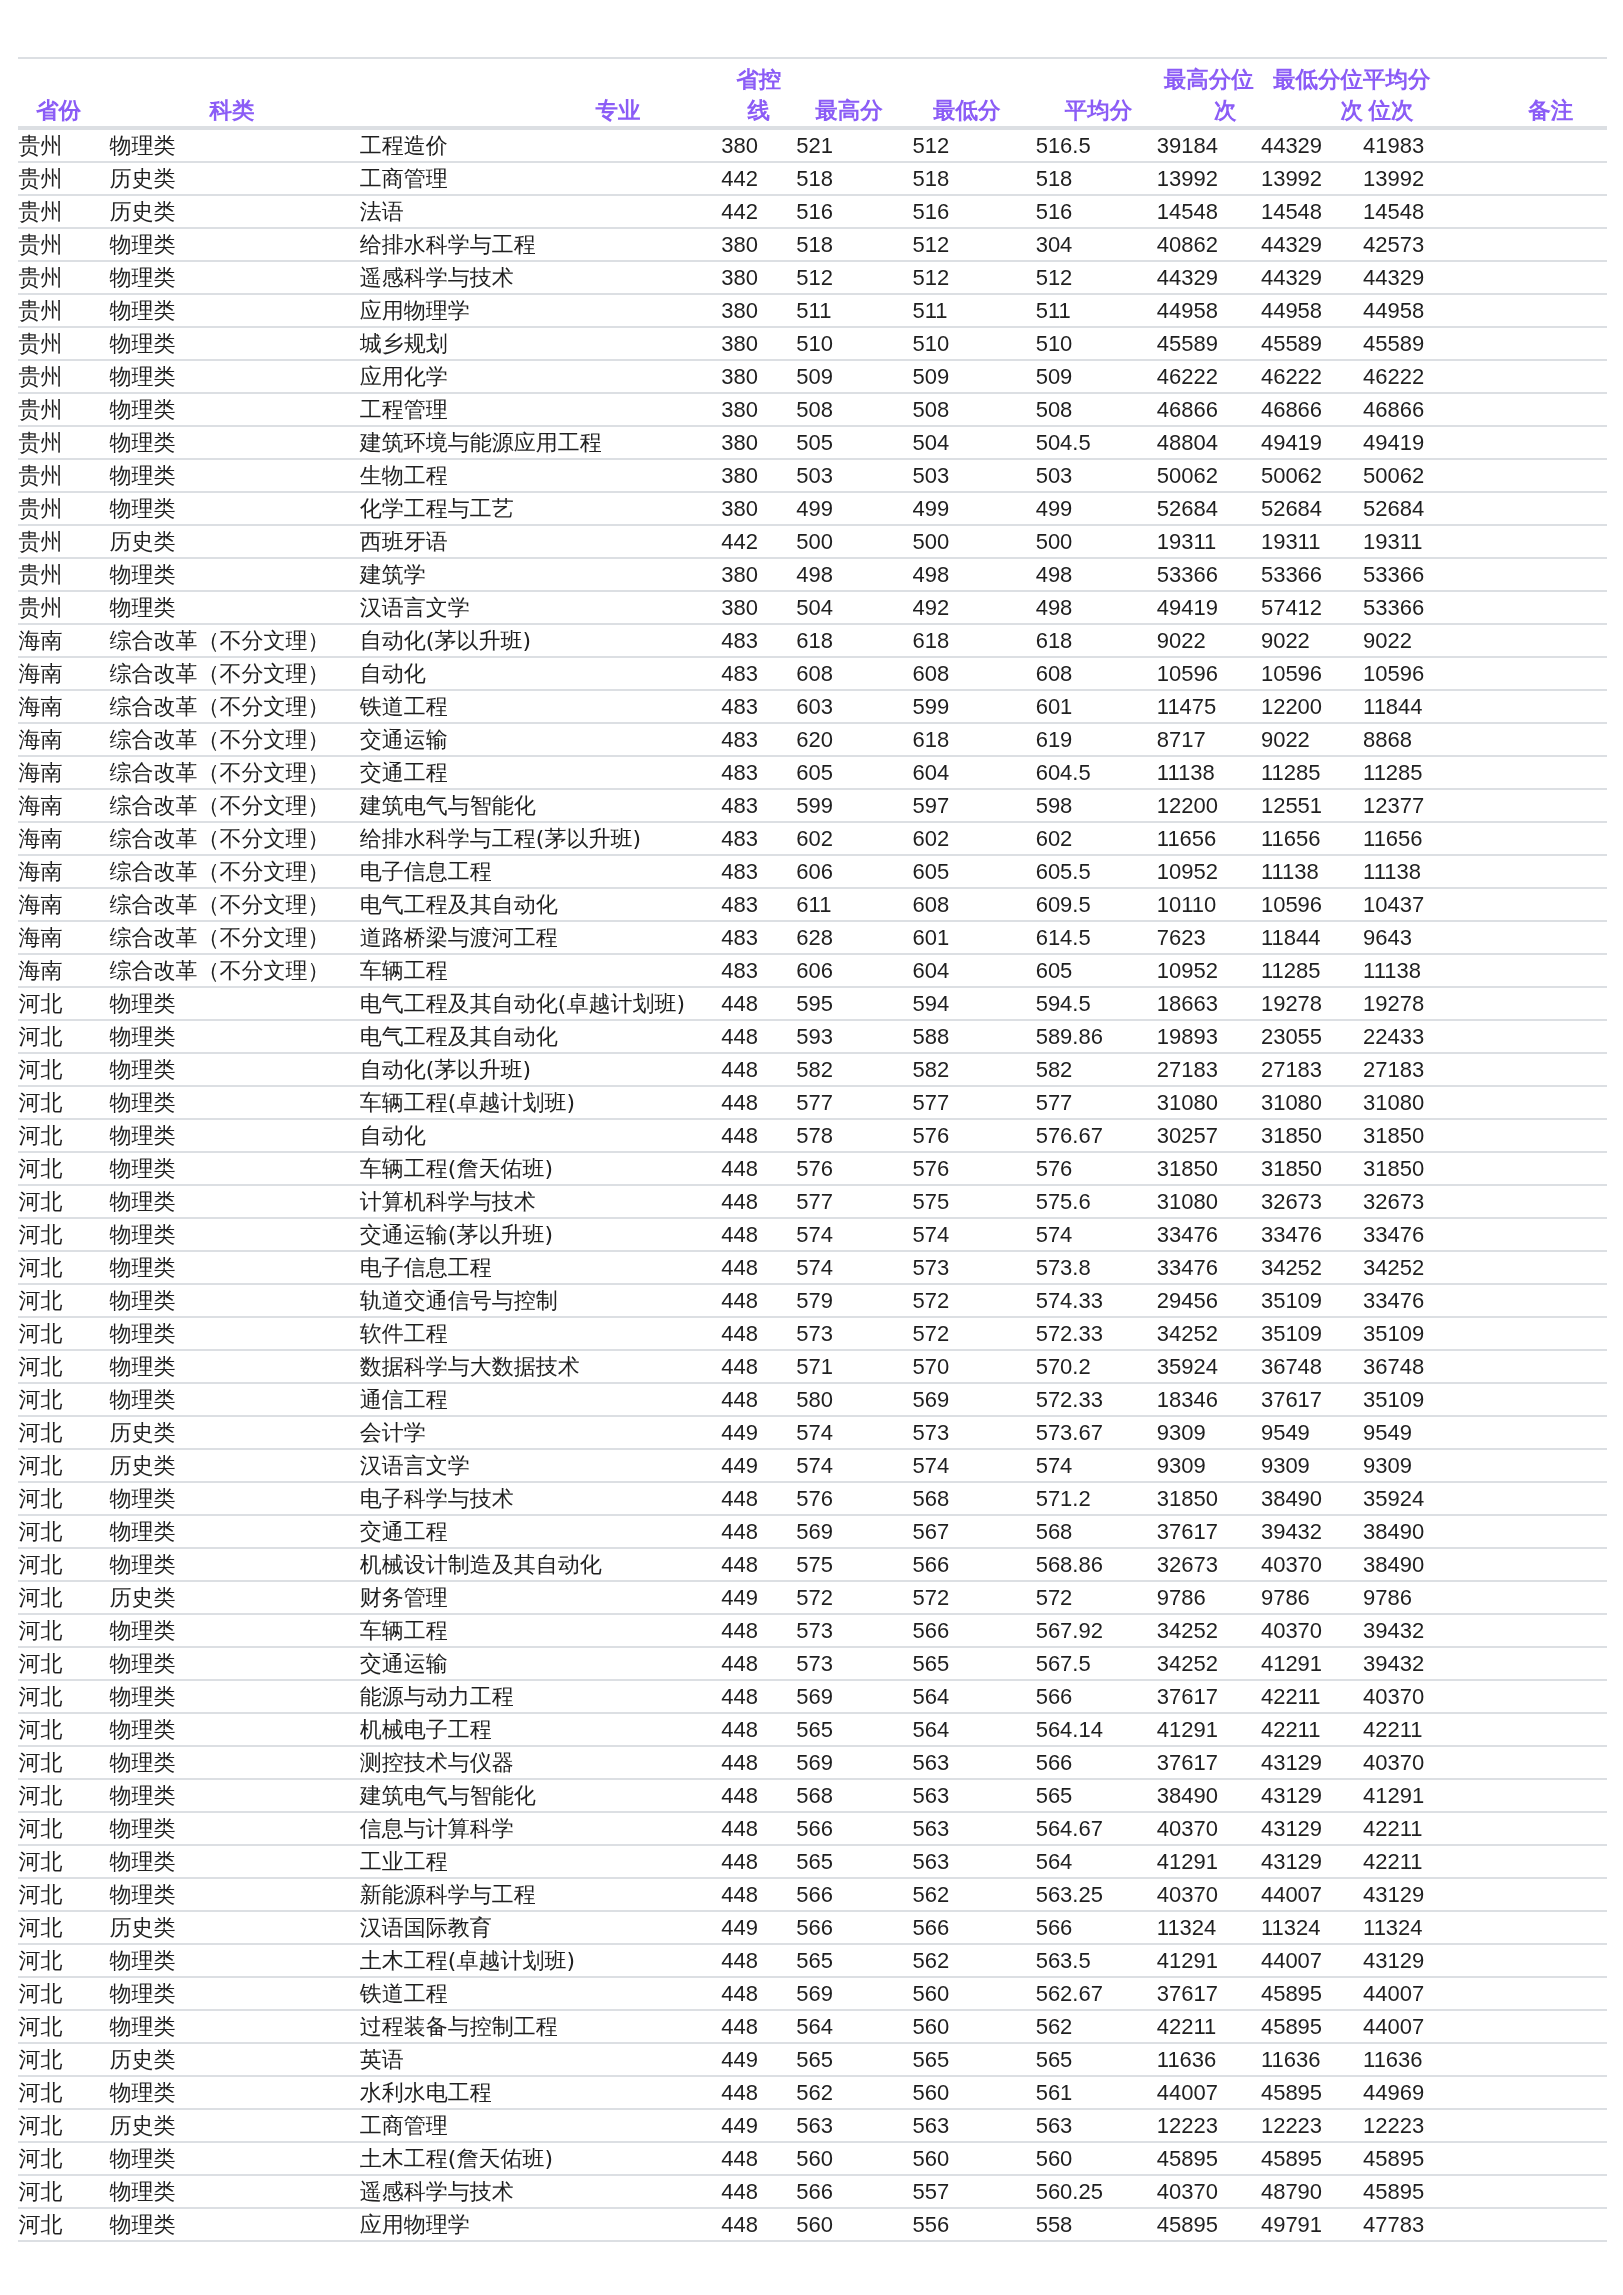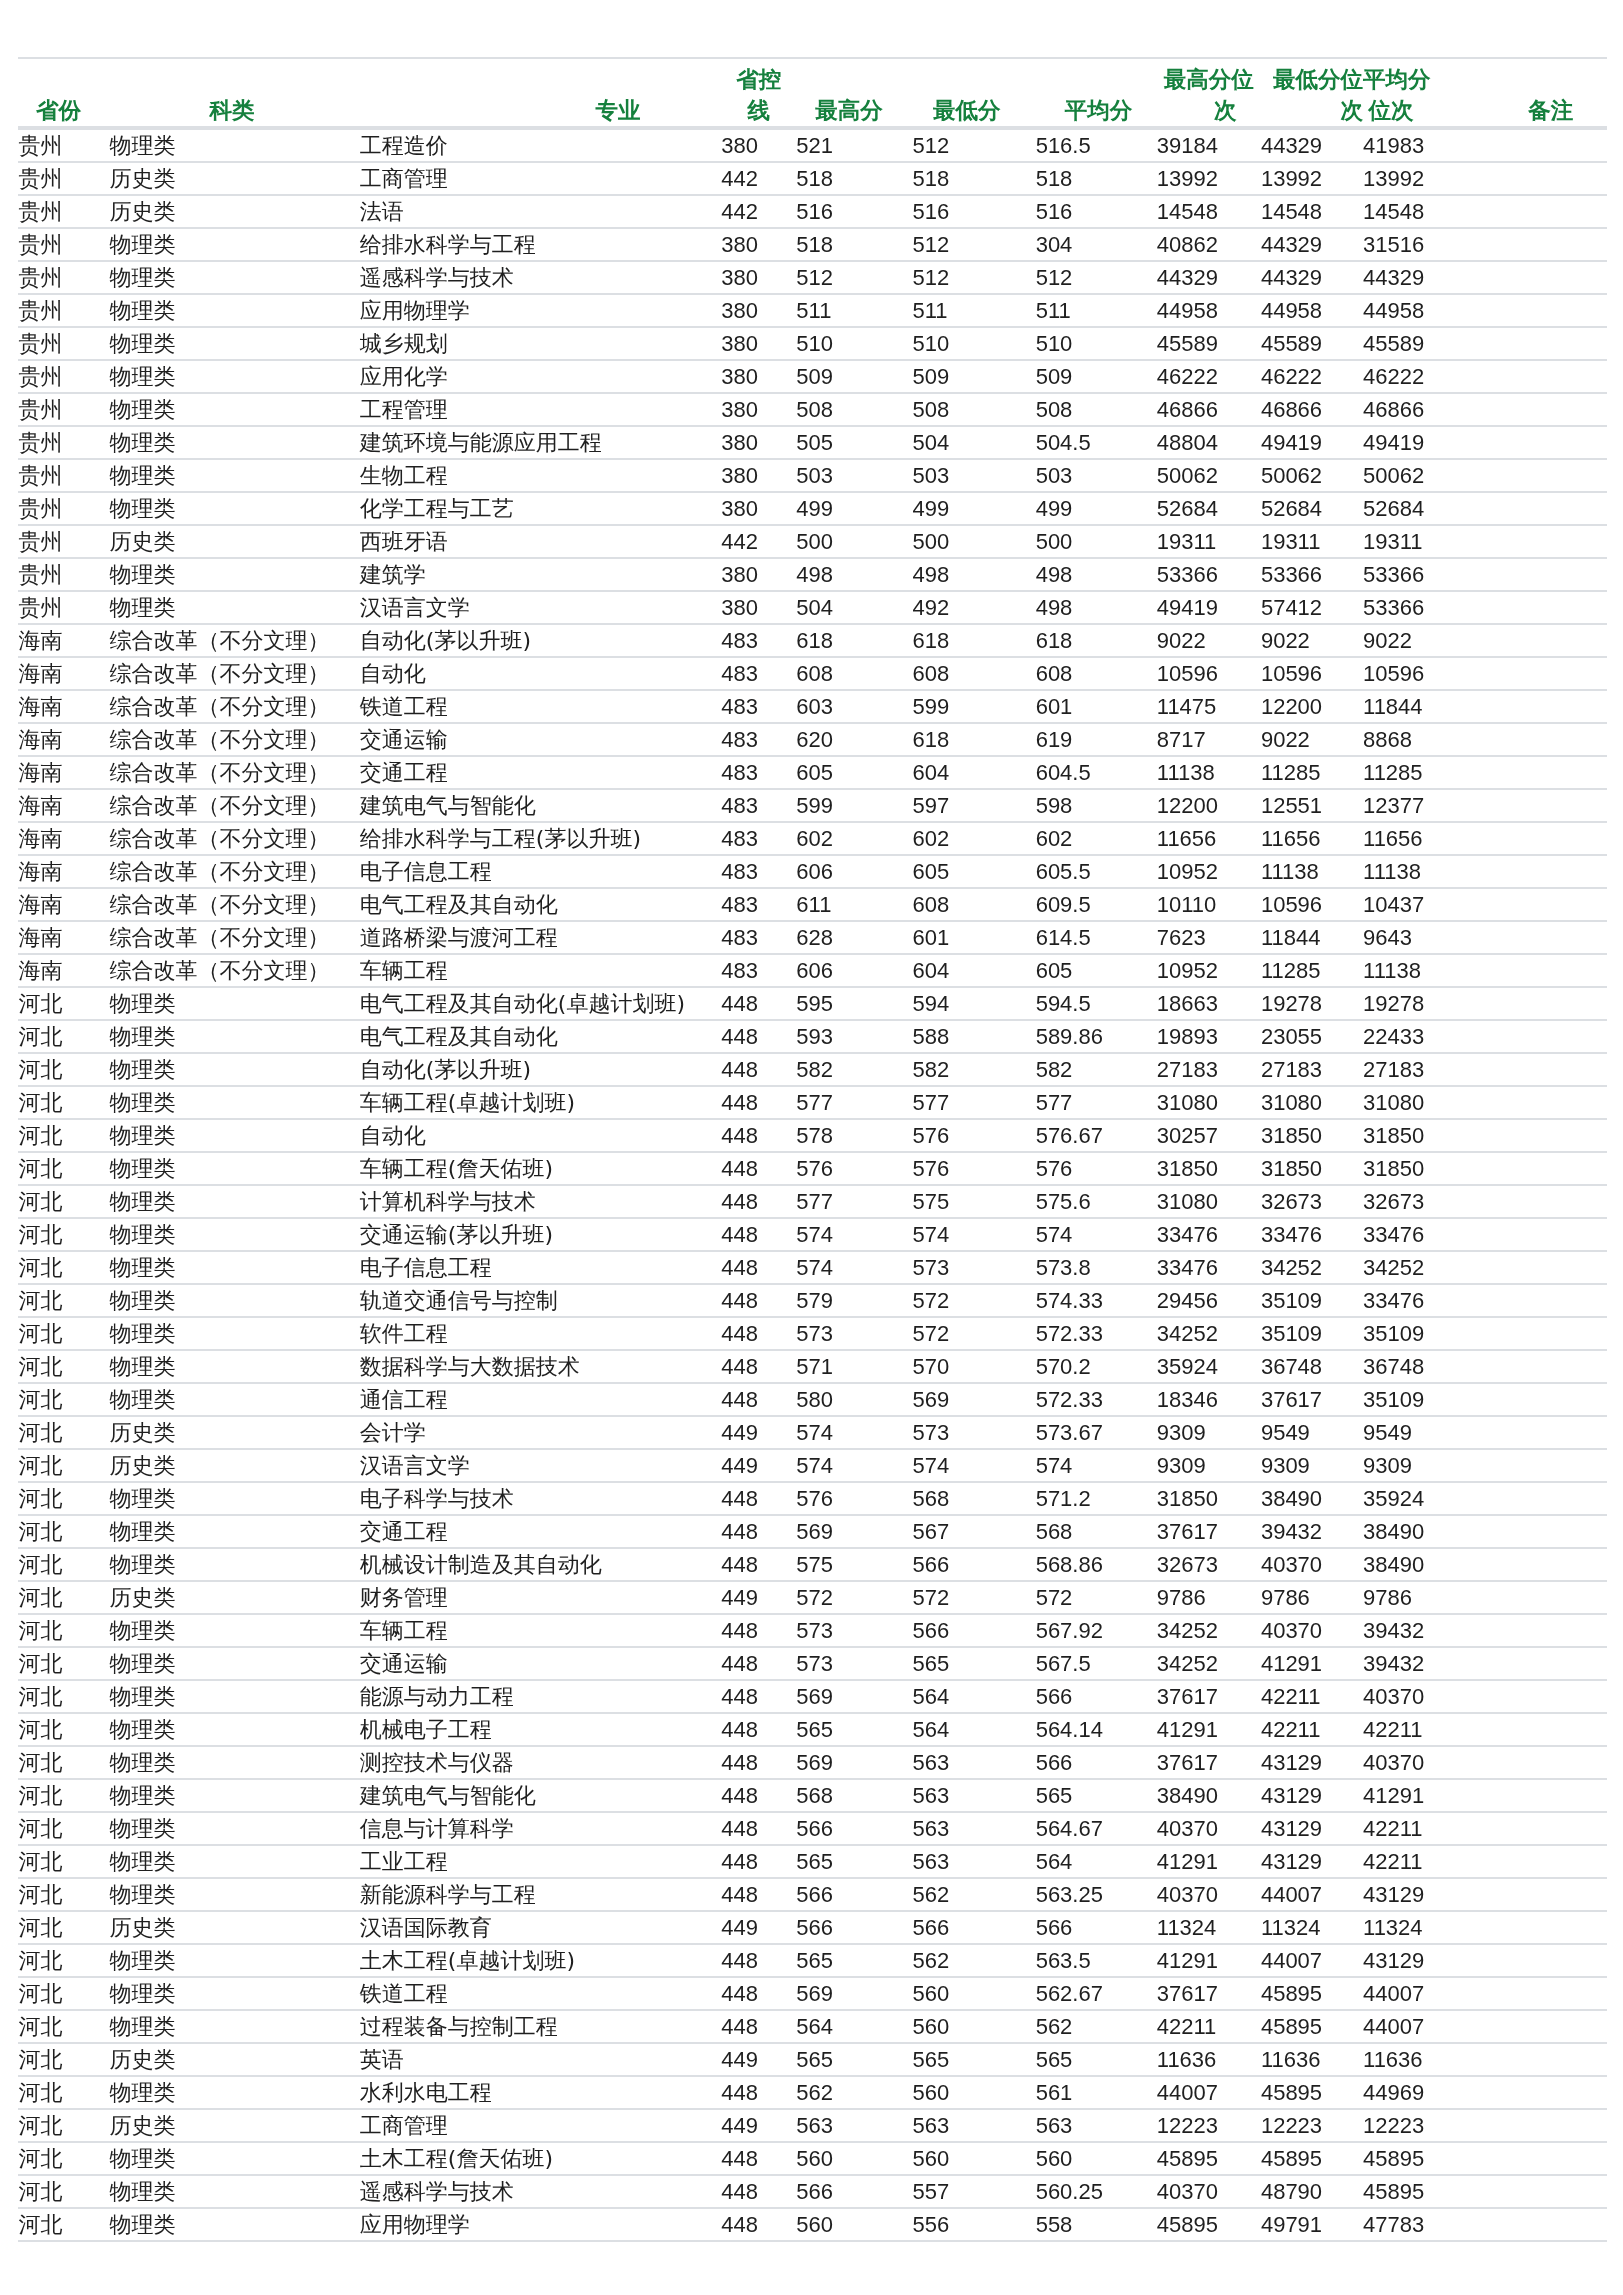--- a/index.html
+++ b/index.html
@@ -13,21 +13,21 @@
   col.c-maj  { width: 361px; }
   col.c-line { width: 75px; }
   col.c-max  { width: 116px; }
   col.c-min  { width: 123px; }
   col.c-avg  { width: 121px; }
   col.c-rmax { width: 104px; }
   col.c-rmin { width: 102px; }
   col.c-ravg { width: 136px; }
   col.c-note { width: 108px; }
   thead th { font-weight: bold; font-size: 22.5px; line-height: 31px; padding: 0;
-             vertical-align: bottom; height: 67px; color: #15803d; }
+             vertical-align: bottom; height: 67px; color: #8b5cf6; }
   thead tr { border-bottom: 4.1px solid #dcdfe3; }
   th .l1, th .l2 { display: block; white-space: nowrap; }
   th.h-prov { text-align: left; padding-left: 17.7px; }
   th.h-cat  { text-align: left; padding-left: 100px; }
   th.h-maj  { text-align: center; padding-left: 155px; }
   th.h-line { text-align: center; }
   th.h-max  { text-align: left; padding-left: 19px; }
   th.h-min  { text-align: left; padding-left: 20.5px; }
   th.h-avg  { text-align: left; padding-left: 29px; }
   th.h-rmax { text-align: center; padding-left: 0; }
@@ -148,21 +148,21 @@
         <tr>
           <td class="d-prov">贵州</td>
           <td class="d-cat">物理类</td>
           <td class="d-maj">给排水科学与工程</td>
           <td class="d-line num">380</td>
           <td class="d-max num">518</td>
           <td class="d-min num">512</td>
           <td class="d-avg num">304</td>
           <td class="d-rmax num">40862</td>
           <td class="d-rmin num">44329</td>
-          <td class="d-ravg num">31516</td>
+          <td class="d-ravg num">42573</td>
           <td class="d-note"></td>
         </tr>
         <tr>
           <td class="d-prov">贵州</td>
           <td class="d-cat">物理类</td>
           <td class="d-maj">遥感科学与技术</td>
           <td class="d-line num">380</td>
           <td class="d-max num">512</td>
           <td class="d-min num">512</td>
           <td class="d-avg num">512</td>

